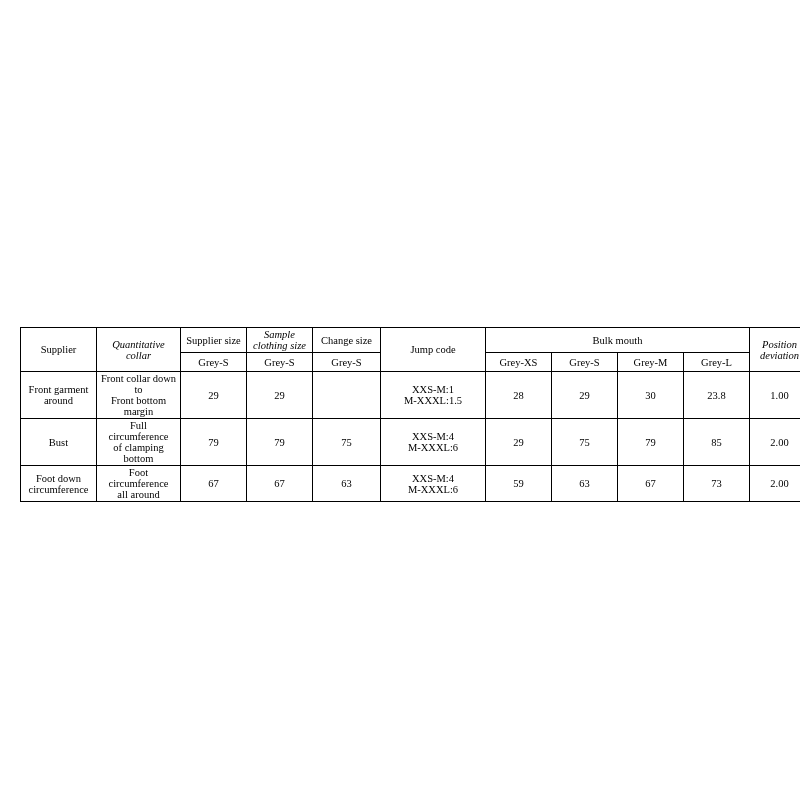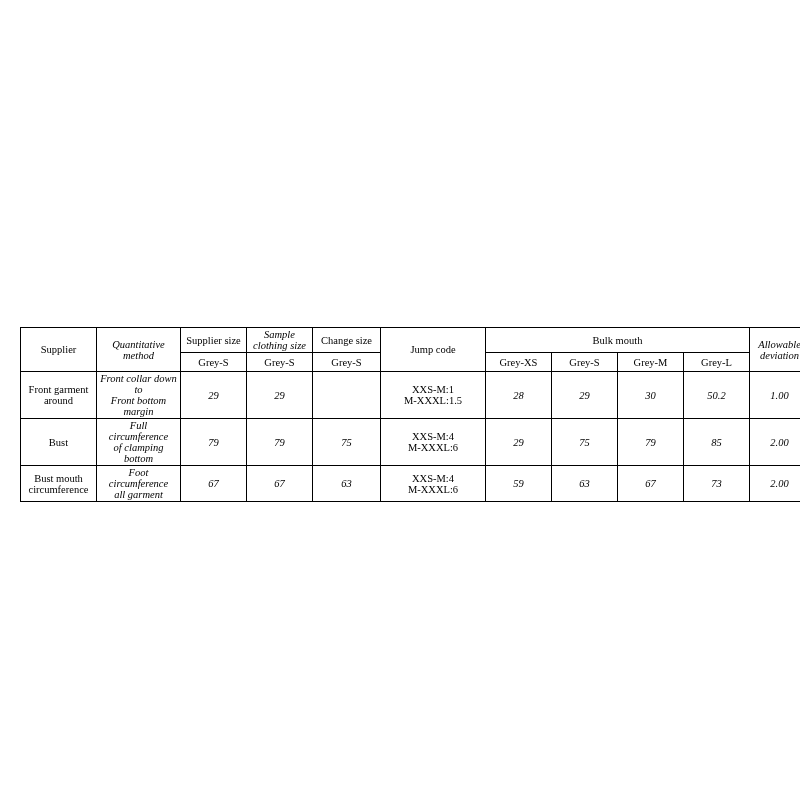--- a/index.html
+++ b/index.html
@@ -33,23 +33,23 @@
     text-align: center;
     vertical-align: middle;
     font-weight: normal;
     color: #000;
     padding: 1px 2px;
     line-height: 1.05;
     font-size: 10.5px;
   }
   .hdr-main { font-size: 10.5px; }
   .hdr-sub  { font-size: 10.5px; }
-  .cell-num { font-size: 11.5px; font-style: italic; }
+  .cell-num { font-size: 11.5px; }
   .cell-pos { font-size: 10.5px; }
-  .cell-method { font-size: 9.5px; line-height: 1.1; font-style: italic; }
+  .cell-method { font-size: 9.5px; line-height: 1.1; }
   .cell-jump {
     font-size: 10.5px;
     text-align: left;
     padding-left: 5px;
     line-height: 1.12;
   }
   .small-two { font-size: 9.5px; line-height: 1.08; font-style: italic; }
   .r-hdr1 { height: 19px; }
   .r-hdr2 { height: 19px; }
   .r-body { height: 31px; }
@@ -71,32 +71,32 @@
         <col style="width:66px">
         <col style="width:66px">
         <col style="width:66px">
         <col style="width:60px">
       </colgroup>
       <tbody>
         <tr class="r-hdr1">
           <td rowspan="2" class="hdr-main">Supplier</td>
           <td rowspan="2" class="hdr-main small-two">
             <span>Quantitative</span><br>
-            <span>method</span>
+            <span>collar</span>
           </td>
           <td class="hdr-main">Supplier size</td>
           <td class="hdr-main small-two">
             <span>Sample</span><br>
             <span>clothing size</span>
           </td>
           <td class="hdr-main">Change size</td>
           <td rowspan="2" class="hdr-main">Jump code</td>
           <td colspan="4" class="hdr-main">Bulk mouth</td>
           <td rowspan="2" class="hdr-main small-two">
-            <span>Allowable</span><br>
+            <span>Position</span><br>
             <span>deviation</span>
           </td>
         </tr>
         <tr class="r-hdr2">
           <td class="hdr-sub">Grey-S</td>
           <td class="hdr-sub">Grey-S</td>
           <td class="hdr-sub">Grey-S</td>
           <td class="hdr-sub">Grey-XS</td>
           <td class="hdr-sub">Grey-S</td>
           <td class="hdr-sub">Grey-M</td>
@@ -115,21 +115,21 @@
           <td class="cell-num">29</td>
           <td class="cell-num">29</td>
           <td class="cell-num"></td>
           <td class="cell-jump">
             <span>XXS-M:1</span><br>
             <span>M-XXXL:1.5</span>
           </td>
           <td class="cell-num">28</td>
           <td class="cell-num">29</td>
           <td class="cell-num">30</td>
-          <td class="cell-num">50.2</td>
+          <td class="cell-num">23.8</td>
           <td class="cell-num">1.00</td>
         </tr>
 
         <tr class="r-body">
           <td class="cell-pos">Bust</td>
           <td class="cell-method">
             <span>Full circumference</span><br>
             <span>of clamping bottom</span>
           </td>
           <td class="cell-num">79</td>
@@ -141,26 +141,26 @@
           </td>
           <td class="cell-num">29</td>
           <td class="cell-num">75</td>
           <td class="cell-num">79</td>
           <td class="cell-num">85</td>
           <td class="cell-num">2.00</td>
         </tr>
 
         <tr class="r-body">
           <td class="cell-pos">
-            <span>Bust mouth</span><br>
+            <span>Foot down</span><br>
             <span>circumference</span>
           </td>
           <td class="cell-method">
             <span>Foot circumference</span><br>
-            <span>all garment</span>
+            <span>all around</span>
           </td>
           <td class="cell-num">67</td>
           <td class="cell-num">67</td>
           <td class="cell-num">63</td>
           <td class="cell-jump">
             <span>XXS-M:4</span><br>
             <span>M-XXXL:6</span>
           </td>
           <td class="cell-num">59</td>
           <td class="cell-num">63</td>

